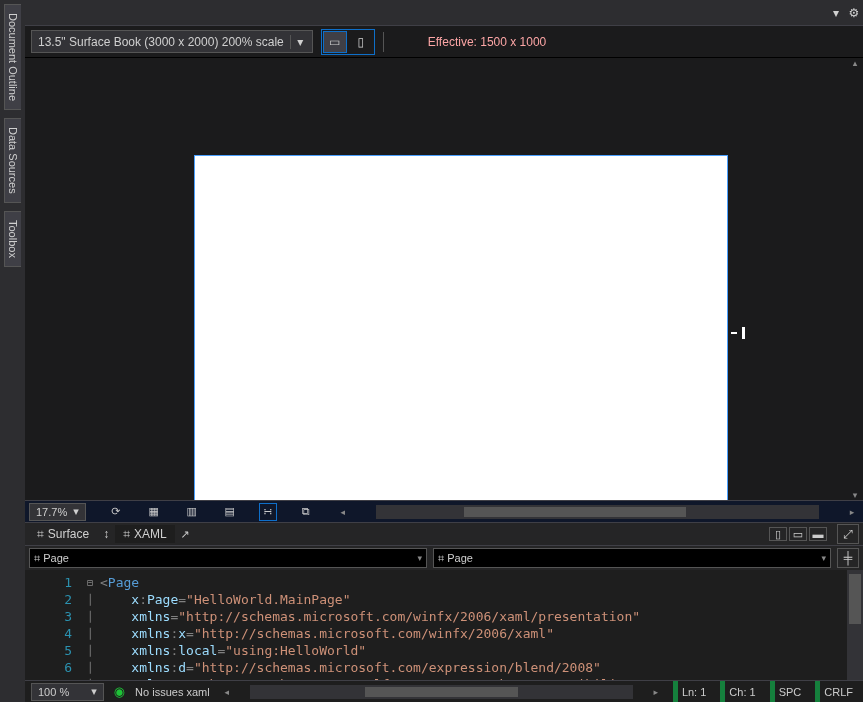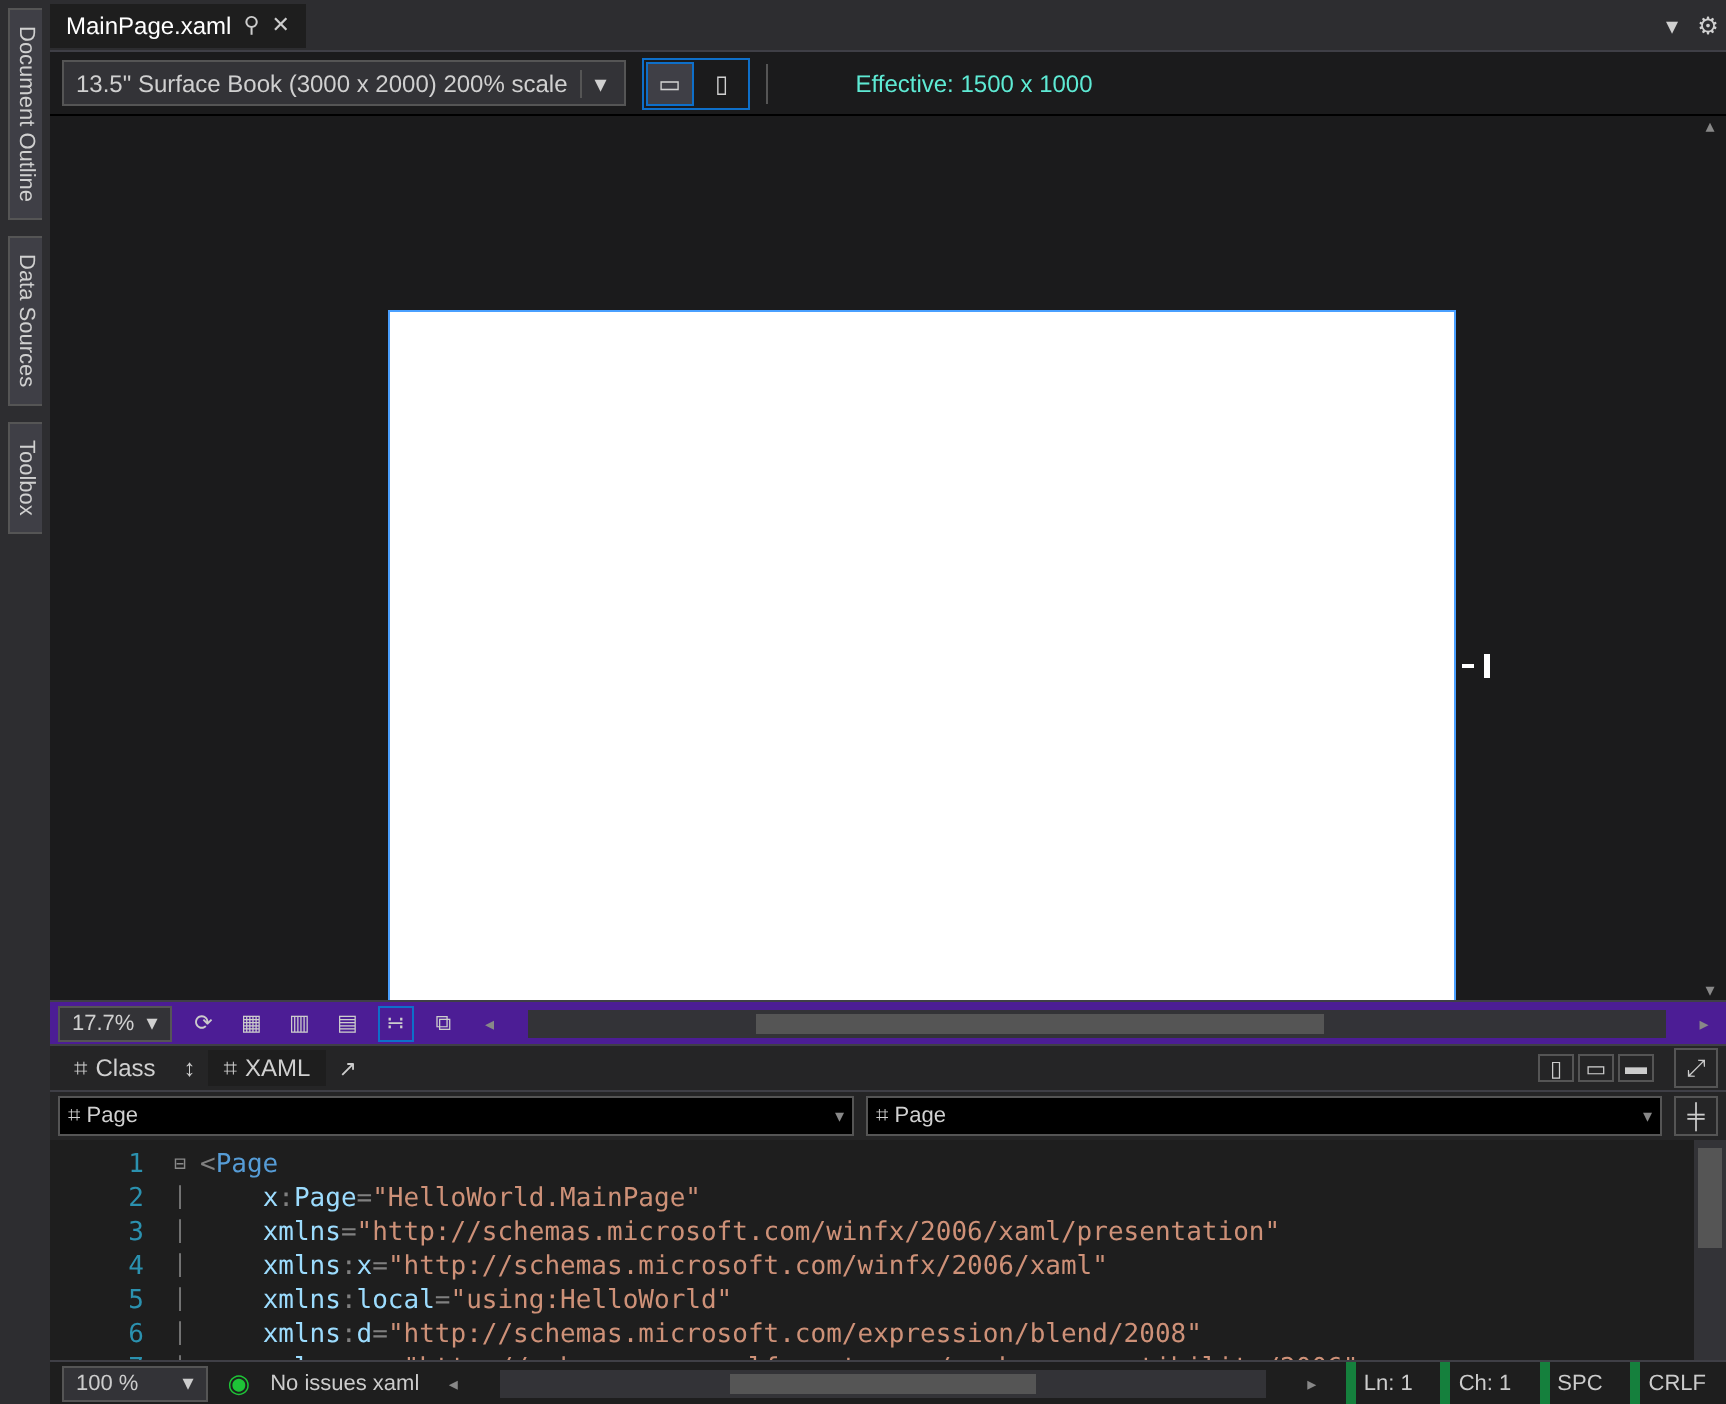--- a/index.html
+++ b/index.html
@@ -77,21 +77,21 @@
     padding: 0 6px;
     font-size: 12px;
     min-width: 250px;
     justify-content: space-between;
   }
   .device-dd .arrow { width: 16px; text-align: center; border-left: 1px solid #555; margin-left:6px; padding-left:4px;}
   .orient-group { display: flex; gap:4px; border:1px solid #0e6fc9; padding:2px; }
   .orient-btn { width:22px; height:20px; background:#1b1b1c; display:flex; align-items:center; justify-content:center; cursor:pointer; }
   .orient-btn.active { background:#3f3f46; outline:1px solid #0e6fc9; }
   .divider-v { width:1px; height:20px; background:#555; }
-  .eff { color:#5eead4; font-size:12px;padding-left:36px; }
+  .eff { color:#fca5a5; font-size:12px;padding-left:36px; }
 
   
   .designer {
     flex: 1;
     background: #1b1b1c;
     position: relative;
     overflow: hidden;
   }
   .artboard {
     position: absolute;
@@ -101,26 +101,26 @@
     outline: 1px solid #4aa0ff;
   }
   .handle { position:absolute; background:#fff; }
   .handle.e { right:-18px; top:50%; width:3px; height:12px; transform:translateY(-50%); }
   .handle-line {position:absolute; background:#fff;}
   .handle-line.e { right:-10px; top:50%; width:6px; height:2px; transform:translateY(-50%); }
 
   
   .dbar {
     height: 22px;
-    background: #4c1d95;
+    background: #0f172a;
     border-top: 1px solid #3f3f46;
     display:flex;
     align-items:center;
     padding:0 4px;
-    gap:8px;
+    gap:22px;
   }
   .zoom-dd { background:#333337; border:1px solid #555; height:18px; padding:0 6px 0 6px; font-size:11px; display:flex; align-items:center; gap:6px;}
   .ic { width:16px; height:16px; display:flex; align-items:center; justify-content:center; color:#ccc; cursor:pointer; font-size:11px; }
   .ic.active { outline:1px solid #0e6fc9; }
   .hscroll {
     flex:1; height:14px; background:#333337; position:relative; margin:0 4px;
   }
   .hscroll .thumb { position:absolute; left:20%; width:50%; top:2px; bottom:2px; background:#555; }
   .hscroll-arrow{ width:14px; height:14px; display:flex; align-items:center; justify-content:center; color:#888; font-size:9px; cursor:pointer;}
 
@@ -179,25 +179,20 @@
 
 <div class="siderail">
   <div class="tab">Document Outline</div>
   <div class="tab">Data Sources</div>
   <div class="tab">Toolbox</div>
 </div>
 
 <div class="main">
 
   <div class="titlebar">
-    <div class="filetab">
-      <span>MainPage.xaml</span>
-      <span class="pin">⚲</span>
-      <span class="close">✕</span>
-    </div>
     <div class="spacer"></div>
     <div class="winicon">▾</div>
     <div class="winicon">⚙</div>
   </div>
 
   <div class="toolbar">
     <div class="device-dd">
       <span>13.5" Surface Book (3000 x 2000) 200% scale</span>
       <span class="arrow">▾</span>
     </div>
@@ -232,21 +227,21 @@
     <div class="hscroll-arrow">◂</div>
     <div class="hscroll">
         <div class="thumb"></div>
       </div>
     <div class="hscroll-arrow">▸</div>
   </div>
 
   <div class="splitterbar">
     <div class="viewtab">
       <span>⌗</span>
-      <span>Class</span>
+      <span>Surface</span>
     </div>
     <div class="swap">↕</div>
     <div class="viewtab active">
       <span>⌗</span>
       <span>XAML</span>
     </div>
     <div class="popout">↗</div>
     <div class="split-icons">
       <div class="ic">▯</div>
       <div class="ic">▭</div>

